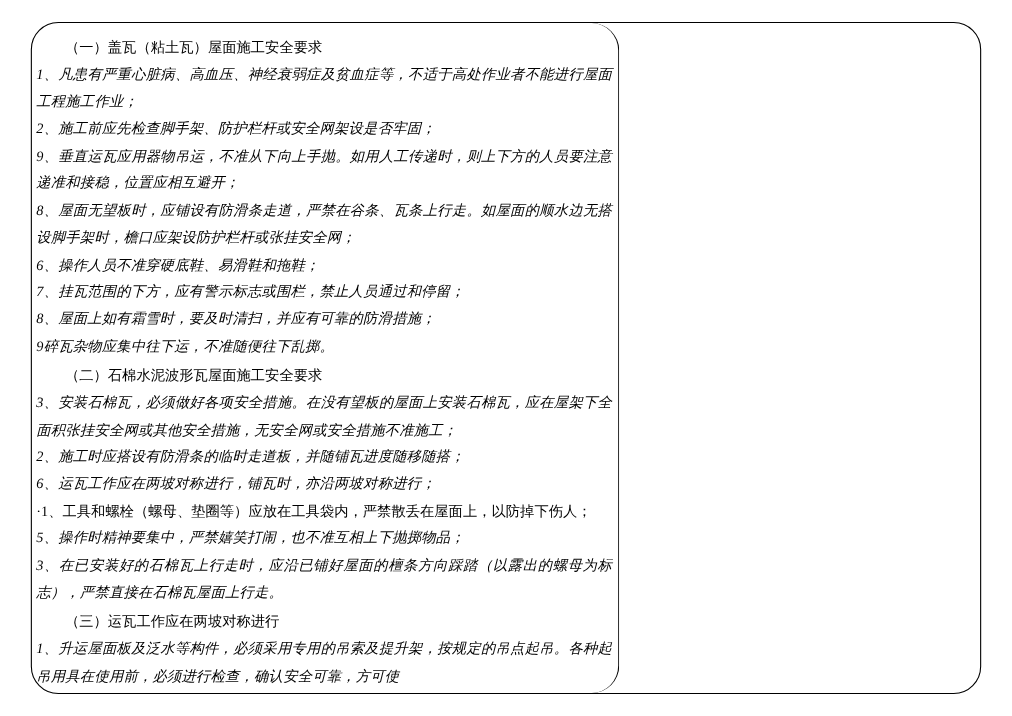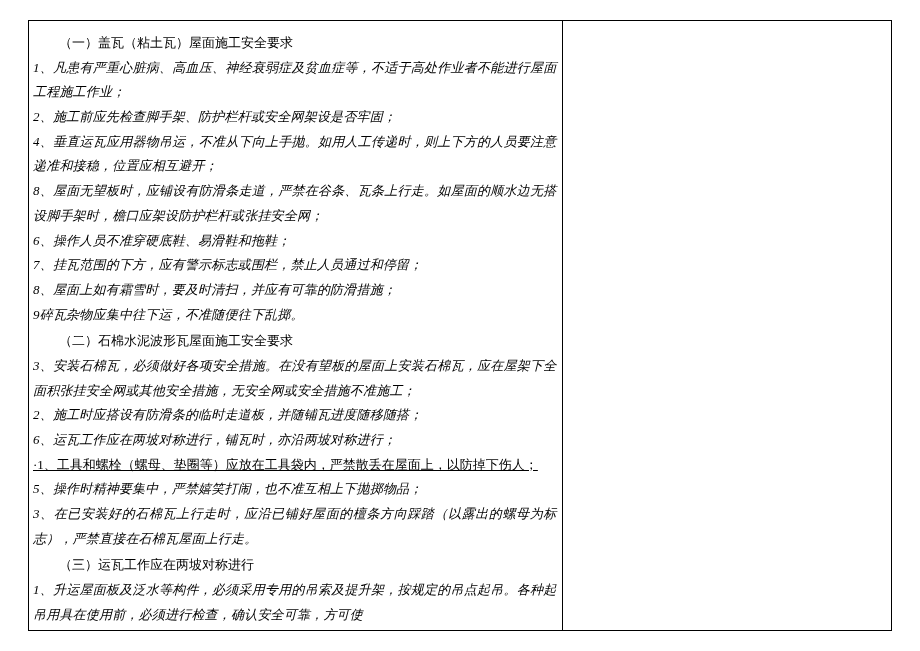--- a/index.html
+++ b/index.html
@@ -1,15 +1,15 @@
 <!DOCTYPE html>
 <html><head>
   <meta charset="utf-8">
   <style>
-    * { margin: 0; padding: 0; box-sizing: border-box; }
+    * { margin: 0; padding: 0; box-sizing: border-box; border-radius: 25px; }
     body {
       font-family: "SimSun", "宋体", serif;
       font-size: 13px;
       line-height: 1.9;
       color: #000;
       background: #fff;
       width: 920px;
       height: 651px;
       padding: 20px 28px;
     }
@@ -31,33 +31,32 @@
       text-indent: 2em;
       margin-top: 2px;
     }
     .item {
       text-align: justify;
       letter-spacing: 0.2px;
       font-style: italic;
     }
     .sub-item {
       text-align: justify;
-      text-decoration: underline;
     }
   </style>
 </head>
 <body>
 
 <div class="container">
   <div class="left-col">
 
     <p class="section-title">（一）盖瓦（粘土瓦）屋面施工安全要求</p>
     <p class="item">1、凡患有严重心脏病、高血压、神经衰弱症及贫血症等，不适于高处作业者不能进行屋面工程施工作业；</p>
     <p class="item">2、施工前应先检查脚手架、防护栏杆或安全网架设是否牢固；</p>
-    <p class="item">4、垂直运瓦应用器物吊运，不准从下向上手抛。如用人工传递时，则上下方的人员要注意递准和接稳，位置应相互避开；</p>
+    <p class="item">9、垂直运瓦应用器物吊运，不准从下向上手抛。如用人工传递时，则上下方的人员要注意递准和接稳，位置应相互避开；</p>
     <p class="item">8、屋面无望板时，应铺设有防滑条走道，严禁在谷条、瓦条上行走。如屋面的顺水边无搭设脚手架时，檐口应架设防护栏杆或张挂安全网；</p>
     <p class="item">6、操作人员不准穿硬底鞋、易滑鞋和拖鞋；</p>
     <p class="item">7、挂瓦范围的下方，应有警示标志或围栏，禁止人员通过和停留；</p>
     <p class="item">8、屋面上如有霜雪时，要及时清扫，并应有可靠的防滑措施；</p>
     <p class="item">9碎瓦杂物应集中往下运，不准随便往下乱掷。</p>
 
     <p class="section-title">（二）石棉水泥波形瓦屋面施工安全要求</p>
     <p class="item">3、安装石棉瓦，必须做好各项安全措施。在没有望板的屋面上安装石棉瓦，应在屋架下全面积张挂安全网或其他安全措施，无安全网或安全措施不准施工；</p>
     <p class="item">2、施工时应搭设有防滑条的临时走道板，并随铺瓦进度随移随搭；</p>
     <p class="item">6、运瓦工作应在两坡对称进行，铺瓦时，亦沿两坡对称进行；</p>

